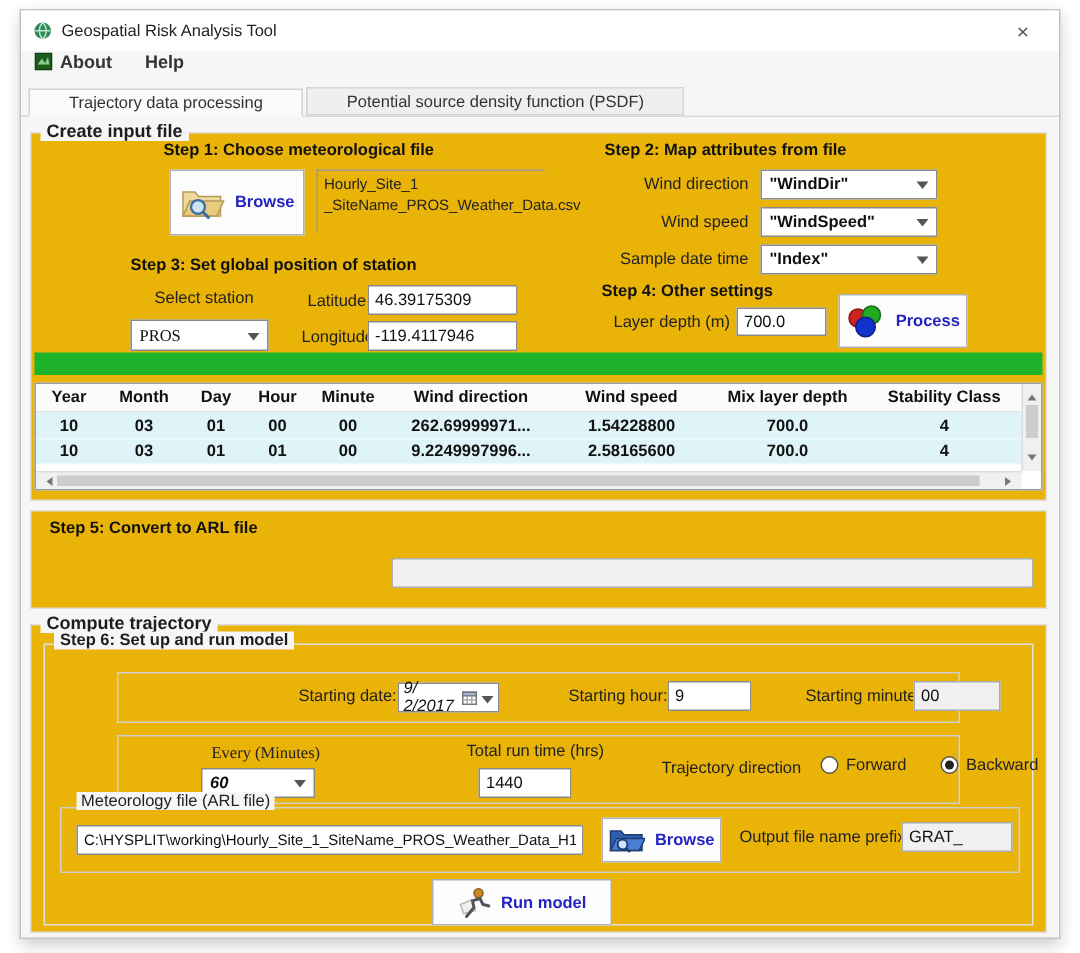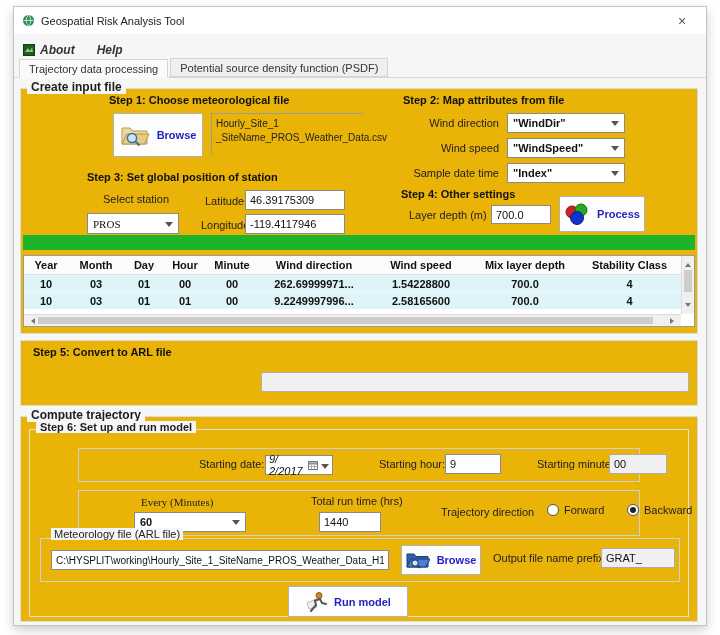--- a/index.html
+++ b/index.html
@@ -6,24 +6,24 @@
   html,body { width:720px; height:635px; background:#ffffff; font-family:"Liberation Sans", sans-serif; overflow:hidden; }
 
   .win { position:absolute; left:13px; top:6px; width:694px; height:620px;
          background:#f6f6f6; border:1px solid #c3c3c3; box-shadow:0 4px 10px rgba(0,0,0,.20); }
 
   
   .titlebar { height:27px; background:#ffffff; display:flex; align-items:center; padding:0 8px; }
   .title { font-size:11px; color:#222; margin-left:6px; }
   .closebtn { margin-left:auto; width:32px; height:100%; display:flex; align-items:center; justify-content:center;
               color:#555; font-size:14px; cursor:default; }
-  .menubar { height:23px; display:flex; align-items:flex-end; padding:0 9px; gap:22px; background:#f6f6f6;font-style:italic; }
+  .menubar { height:23px; display:flex; align-items:flex-start; padding:0 9px; gap:22px; background:#f6f6f6; }
   .menuitem { font-size:12px; font-weight:700; color:#333; display:flex; gap:5px; align-items:center; }
   .tabstrip { height:21px; display:flex; align-items:flex-end; padding:0 5px; border-bottom:1px solid #d8d8d8; }
-  .tab { font-size:11px; padding:3px 9px 2px; border:1px solid #d4d4d4; color:#333; white-space:nowrap; }
+  .tab { font-size:11px; padding:3px 26px 2px; border:1px solid #d4d4d4; color:#333; white-space:nowrap; }
   .tab.active { background:#fafafa; border-bottom:1px solid #fafafa; margin-bottom:-1px; }
   .tab.inactive { background:#efefef; margin-left:2px; }
 
   .content { position:relative; height:549px; }
 
   
   .groupbox { position:absolute; border:1px solid #dcdcdc; background:#eab308; }
   .legend { position:absolute; top:-9px; left:6px; background:#f6f6f6; padding:0 4px;
             font-weight:700; font-size:12px; color:#1d1d1d; white-space:nowrap; }
   .steptitle { position:absolute; font-weight:700; font-size:11px; color:#111; white-space:nowrap; }
@@ -242,21 +242,21 @@
             <span class="chev" style="margin-top:6px;"></span>
           </div>
           <div class="lbl" style="left:300px; top:9px;">Starting hour:</div>
           <input class="input" style="left: 366px; top: 5px; width: 56px; height: 20px;" readonly="" value="9">
           <div class="lbl" style="left:458px; top:9px;">Starting minute:</div>
           <input class="input gray" style="left: 530px; top: 5px; width: 58px; height: 20px;" readonly="" value="00">
         </div>
 
         <div class="groupbox" style="left:48px; top:60px; width:562px; height:46px; border-color:#cfcfcf;">
           <div class="lbl" style="left:62px; top:5px;font-family:Liberation Serif, serif;">Every (Minutes)</div>
-          <div class="combo bold" style="left:55px; top:21px; width:112px; height:20px;">
+          <div class="combo bold" style="left:55px; top:21px; width:76px; height:20px;font-style:italic;">
             <span>60</span>
             <span class="chev"></span>
           </div>
           <div class="lbl" style="left:232px; top:4px;">Total run time (hrs)</div>
           <input class="input" style="left: 240px; top: 21px; width: 62px; height: 20px;" readonly="" value="1440">
           <div class="lbl" style="left:362px; top:15px;">Trajectory direction</div>
           <div class="radiowrap" style="left:468px; top:13px;">
             <span class="radio"></span>
             <span>Forward</span>
           </div>

